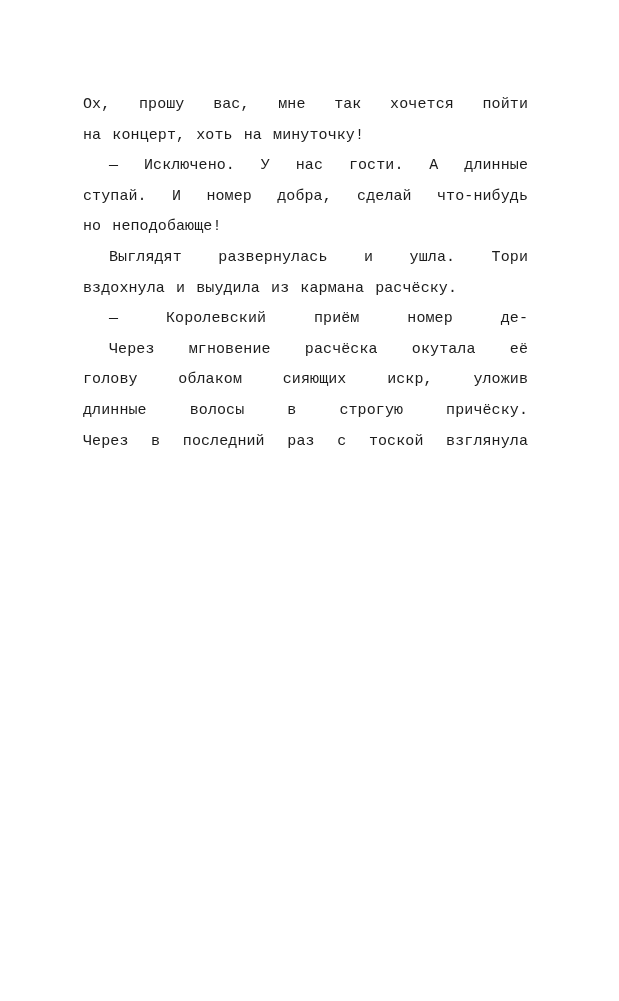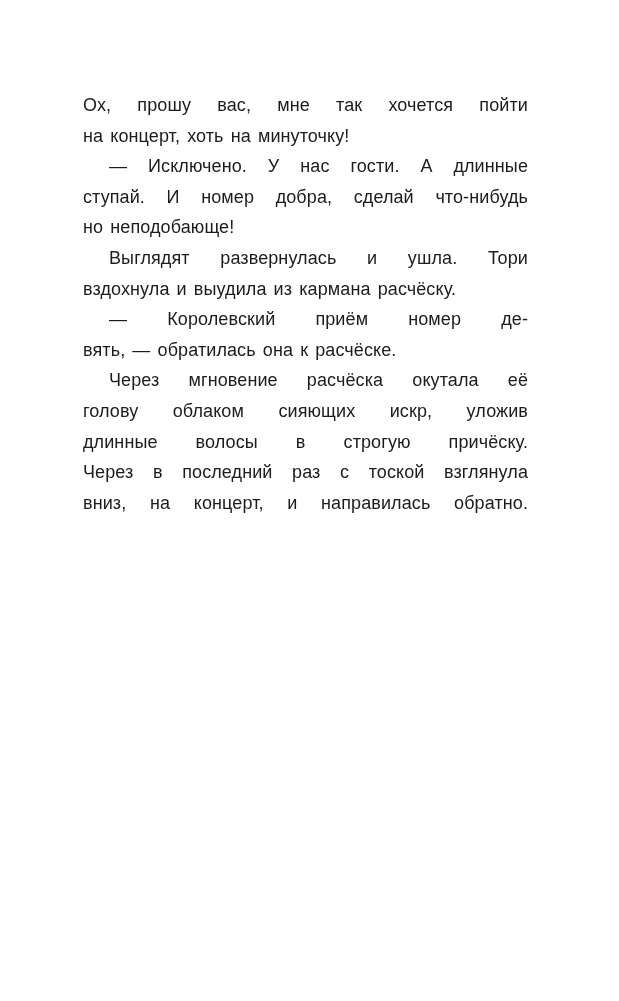--- a/index.html
+++ b/index.html
@@ -6,22 +6,22 @@
   body {
     width: 619px; height: 1001px;
     background: #ffffff;
     overflow: hidden;
     position: relative;
   }
   .page {
     position: absolute;
     left: 83px; top: 90px;
     width: 445px;
-    font-family: Liberation Sans, sans-serif;
-    font-size: 18px;
+    font-family: Liberation Mono, monospace;
+    font-size: 15px;
     line-height: 30.6px;
     color: #1c1c1c;
     letter-spacing: 0.1px;
     word-spacing: 2px;
   }
   .line {
     display: block;
     white-space: nowrap;
     text-align: justify;
     text-align-last: justify;
@@ -42,22 +42,20 @@
     <span class="line indent">— Исключено. У нас гости. А длинные</span>
     <span class="line">ступай. И номер добра, сделай что-нибудь</span>
     <span class="line last">но неподобающе!</span>
   </div>
   <div>
     <span class="line indent">Выглядят развернулась и ушла. Тори</span>
     <span class="line last">вздохнула и выудила из кармана расчёску.</span>
   </div>
   <div>
     <span class="line indent">— Королевский приём номер де-</span>
-    <span class="line last">вять, — обратилась она к расчёске.</span>
   </div>
   <div>
     <span class="line indent">Через мгновение расчёска окутала её</span>
     <span class="line">голову облаком сияющих искр, уложив</span>
     <span class="line">длинные волосы в строгую причёску.</span>
     <span class="line">Через в последний раз с тоской взглянула</span>
-    <span class="line">вниз, на концерт, и направилась обратно.</span>
   </div>
 </div>
 
 </body></html>

